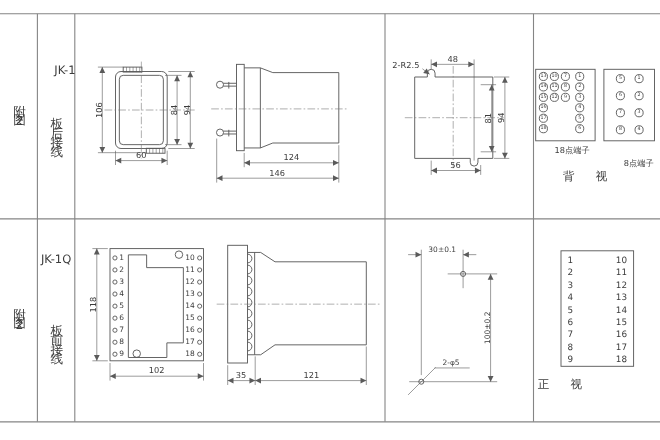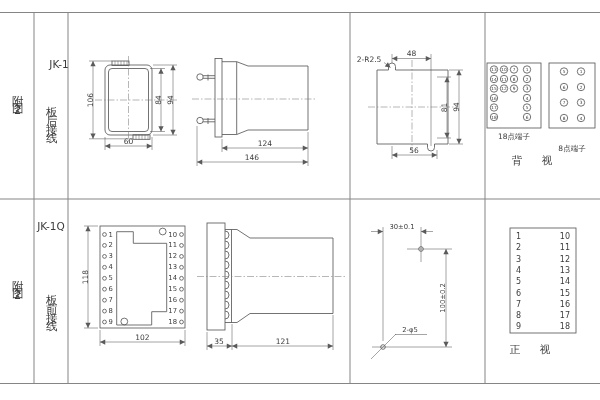--- a/index.html
+++ b/index.html
@@ -3,21 +3,21 @@
 <meta charset="utf-8">
 <style>
   html,body{margin:0;padding:0;}
   body{width:600px;height:400px;position:relative;background:#ffffff;
        font-family:"DejaVu Sans",sans-serif;color:#3c3c3c;overflow:hidden;}
   .abs{position:absolute;}
   .vtext{writing-mode:vertical-rl;text-orientation:upright;letter-spacing:8.5px;
          font-size:11.5px;line-height:1;}
   .flexc{display:flex;align-items:center;justify-content:center;}
   .model{font-size:10.5px;text-align:center;}
-  .tlabel{font-size:7.5px;text-align:center;}
+  .tlabel{font-size:7.5px;margin-left:20px;}
   .vlabel{font-size:10.5px;letter-spacing:8px;text-align:center;white-space:pre;}
   svg{position:absolute;top:0;left:0;}
   .grid line{stroke:#858585;stroke-width:1;}
   .ln{stroke:#5a5a5a;stroke-width:0.85;fill:none;}
   .dim{stroke:#5a5a5a;stroke-width:0.55;fill:none;}
   .cl{stroke:#7a7a7a;stroke-width:0.55;fill:none;stroke-dasharray:7 2 1.5 2;}
   .ht{stroke:#5a5a5a;stroke-width:0.5;}
   text{fill:#3c3c3c;font-family:"DejaVu Sans",sans-serif;}
   .d{font-size:7.5px;text-anchor:middle;}
   .d6{font-size:6.8px;text-anchor:middle;}
@@ -307,21 +307,21 @@
   <div class="vtext">附图2</div>
 </div>
 <div class="abs model" style="left:34px;top:58px;width:50px">JK-1</div>
 <div class="abs flexc" style="left:34px;top:72px;width:34px;height:84px">
   <div class="vtext">板后接线</div>
 </div>
 
 <div class="abs flexc" style="left:0;top:199px;width:34px;height:184px">
   <div class="vtext">附图2</div>
 </div>
-<div class="abs model" style="left:34px;top:220px;width:34px">JK-1Q</div>
+<div class="abs model" style="left:34px;top:230px;width:34px">JK-1Q</div>
 <div class="abs flexc" style="left:34px;top:260px;width:34px;height:84px">
   <div class="vtext">板前接线</div>
 </div>
 
 <div class="abs tlabel" style="left:484px;top:131.5px;width:60px">18点端子</div>
 <div class="abs tlabel" style="left:547px;top:144px;width:50px">8点端子</div>
 <div class="abs vlabel" style="left:485px;top:154px;width:102px">背 视</div>
-<div class="abs vlabel" style="left:485px;top:343px;width:98px">正 视</div>
+<div class="abs vlabel" style="left:464px;top:343px;width:98px">正 视</div>
 
 </body></html>

